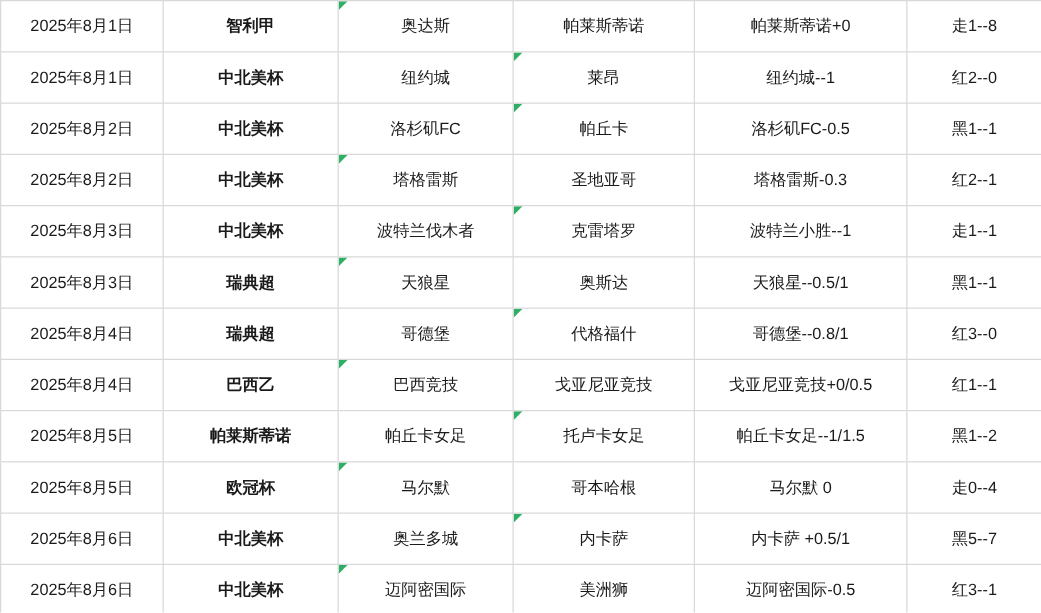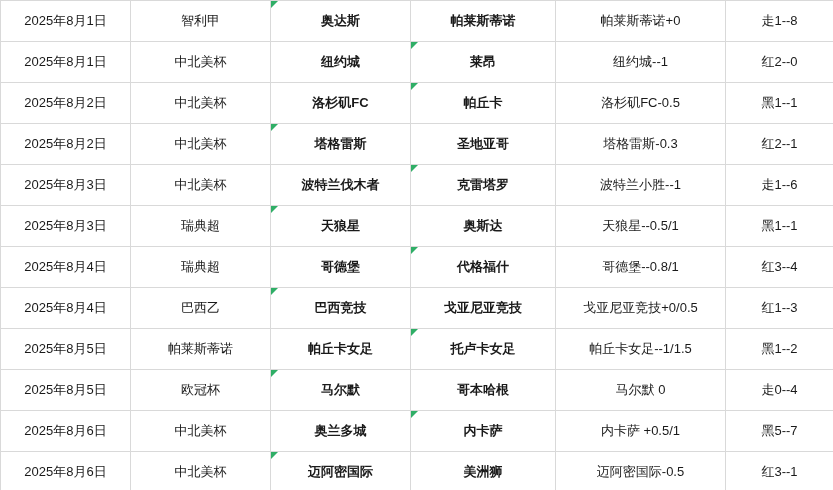--- a/index.html
+++ b/index.html
@@ -36,25 +36,25 @@
   col.c-home    { width: 140px; }
   col.c-away    { width: 145px; }
   col.c-hand    { width: 170px; }
   col.c-result  { width: 108px; }
 
   td.date-cell {
     font-size: 12.5px;
     color: #222;
   }
   td.league-cell {
-    font-weight: normal;
+    font-weight: bold;
     font-size: 14px;
   }
   td.team-cell {
-    font-weight: bold;
+    font-weight: normal;
     font-size: 14px;
   }
   td.hand-cell {
     font-size: 13px;
     color: #1a1a1a;
   }
   td.result-cell {
     font-size: 13.5px;
     color: #1a1a1a;
   }
@@ -114,45 +114,45 @@
         <td class="team-cell">圣地亚哥</td>
         <td class="hand-cell">塔格雷斯-0.3</td>
         <td class="result-cell">红2--1</td>
       </tr>
       <tr>
         <td class="date-cell">2025年8月3日</td>
         <td class="league-cell">中北美杯</td>
         <td class="team-cell">波特兰伐木者</td>
         <td class="team-cell corner-mark">克雷塔罗</td>
         <td class="hand-cell">波特兰小胜--1</td>
-        <td class="result-cell">走1--6</td>
+        <td class="result-cell">走1--1</td>
       </tr>
       <tr>
         <td class="date-cell">2025年8月3日</td>
         <td class="league-cell">瑞典超</td>
         <td class="team-cell corner-mark">天狼星</td>
         <td class="team-cell">奥斯达</td>
         <td class="hand-cell">天狼星--0.5/1</td>
         <td class="result-cell">黑1--1</td>
       </tr>
       <tr>
         <td class="date-cell">2025年8月4日</td>
         <td class="league-cell">瑞典超</td>
         <td class="team-cell">哥德堡</td>
         <td class="team-cell corner-mark">代格福什</td>
         <td class="hand-cell">哥德堡--0.8/1</td>
-        <td class="result-cell">红3--4</td>
+        <td class="result-cell">红3--0</td>
       </tr>
       <tr>
         <td class="date-cell">2025年8月4日</td>
         <td class="league-cell">巴西乙</td>
         <td class="team-cell corner-mark">巴西竞技</td>
         <td class="team-cell">戈亚尼亚竞技</td>
         <td class="hand-cell">戈亚尼亚竞技+0/0.5</td>
-        <td class="result-cell">红1--3</td>
+        <td class="result-cell">红1--1</td>
       </tr>
       <tr>
         <td class="date-cell">2025年8月5日</td>
         <td class="league-cell">帕莱斯蒂诺</td>
         <td class="team-cell">帕丘卡女足</td>
         <td class="team-cell corner-mark">托卢卡女足</td>
         <td class="hand-cell">帕丘卡女足--1/1.5</td>
         <td class="result-cell">黑1--2</td>
       </tr>
       <tr>

